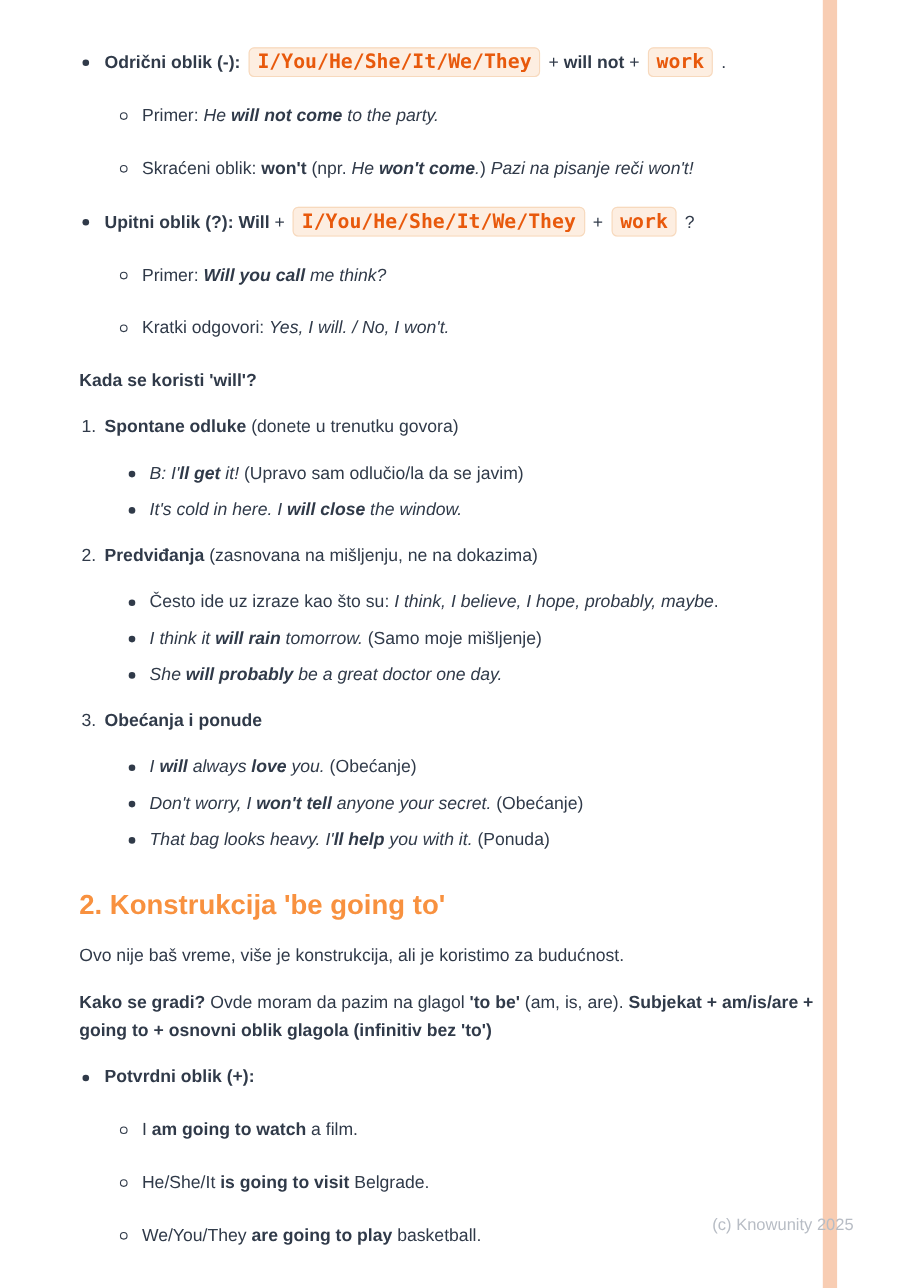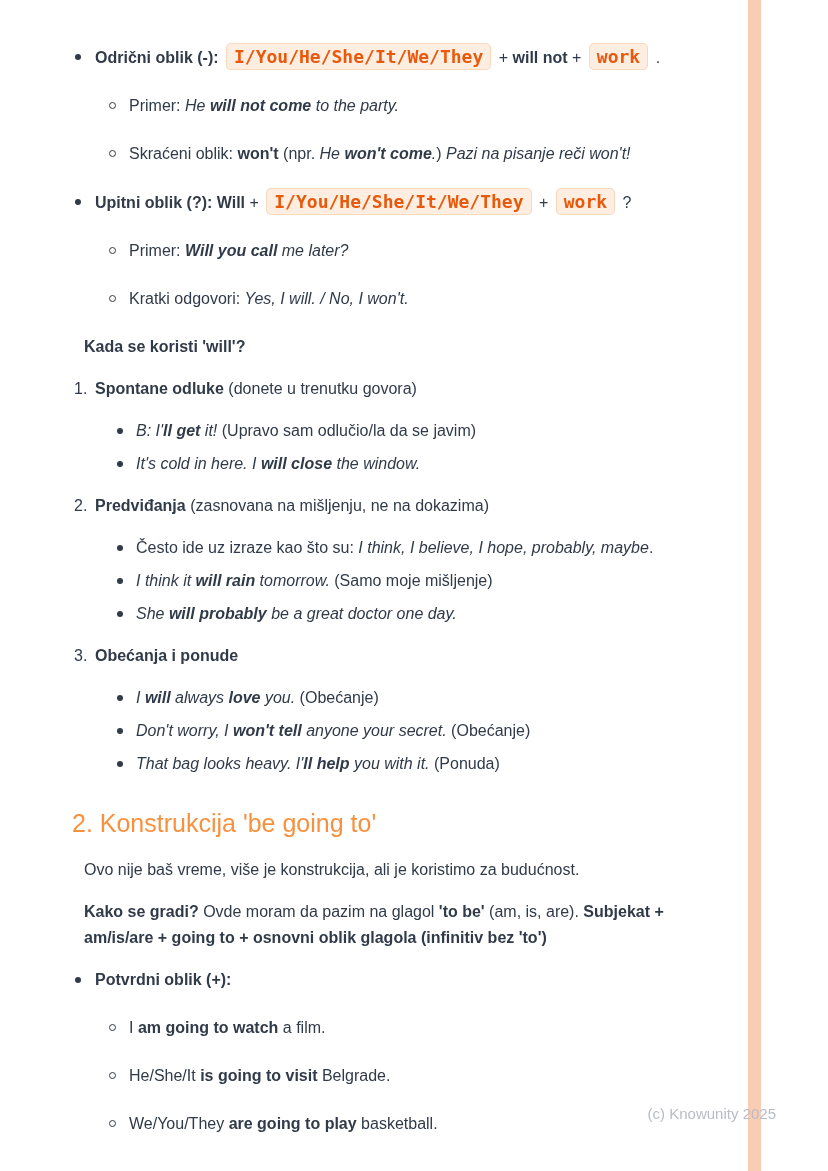--- a/index.html
+++ b/index.html
@@ -15,22 +15,22 @@
   }
   .block{position:relative;}
   .li1{padding-left:23px;margin:16px 0;}
   .li1>.marker{position:absolute;left:3px;top:10px;width:6px;height:6px;border-radius:50%;background:var(--text,#303a49);}
   .li2{padding-left:57px;margin:22px 0;}
   .li2>.marker{position:absolute;left:37px;top:9px;width:7px;height:7px;border-radius:50%;border:1.5px solid var(--text,#303a49);box-sizing:border-box;background:transparent;}
   .li2n{padding-left:64px;margin:7px 0;}
   .li2n>.marker{position:absolute;left:45px;top:10px;width:6px;height:6px;border-radius:50%;background:var(--text,#303a49);}
   .num{padding-left:23px;margin:16px 0;}
   .num>.marker{position:absolute;left:2px;top:0;}
-  .p{margin:16px 12px;}
-  .h2{margin:30px 0 18px;font-size:25px;line-height:32px;font-weight:400;color:var(--accent,#f8913f);}
+  .p{margin:16px 0;}
+  .h2{margin:30px 0 18px;font-size:25px;line-height:32px;font-weight:700;color:var(--accent,#f8913f);}
   .b{font-weight:700;}
   .i{font-style:italic;}
   .code{
     font-family:"DejaVu Sans Mono",monospace;
     font-size:18px;font-weight:700;
     color:var(--code-text,#e8590c);
     background:var(--code-bg,#fdeee1);
     border:1px solid var(--code-border,#f7d9bd);
     border-radius:5px;padding:2px 7px;margin:0 3px;
     white-space:nowrap;
@@ -40,21 +40,21 @@
 </style>
 </head>
 <body style="--accent: #f8913f; --text: #303a49; --code-text: #e8590c; --code-bg: #fdeee1; --code-border: #f7d9bd; --stripe: #f8cdb3; --footer: #b8bdc5;">
 
 <div class="page">
   <div class="content" id="doc-content">
       <div class="block li1"><span class="marker"></span><span><span class="b ">Odrični oblik (-): </span><span class="code">I/You/He/She/It/We/They</span><span class=""> + </span><span class="b ">will not</span><span class=""> + </span><span class="code">work</span><span class=""> .</span></span></div>
       <div class="block li2"><span class="marker"></span><span><span class="">Primer: </span><span class="i ">He </span><span class="b i ">will not come</span><span class="i "> to the party.</span></span></div>
       <div class="block li2"><span class="marker"></span><span><span class="">Skraćeni oblik: </span><span class="b ">won't</span><span class=""> (npr. </span><span class="i ">He </span><span class="b i ">won't come</span><span class="i ">.</span><span class="">) </span><span class="i ">Pazi na pisanje reči won't!</span></span></div>
       <div class="block li1"><span class="marker"></span><span><span class="b ">Upitni oblik (?): Will</span><span class=""> + </span><span class="code">I/You/He/She/It/We/They</span><span class=""> + </span><span class="code">work</span><span class=""> ?</span></span></div>
-      <div class="block li2"><span class="marker"></span><span><span class="">Primer: </span><span class="b i ">Will you call</span><span class="i "> me later?</span></span></div>
+      <div class="block li2"><span class="marker"></span><span><span class="">Primer: </span><span class="b i ">Will you call</span><span class="i "> me think?</span></span></div>
       <div class="block li2"><span class="marker"></span><span><span class="">Kratki odgovori: </span><span class="i ">Yes, I will. / No, I won't.</span></span></div>
       <div class="block p"><span><span class="b ">Kada se koristi 'will'?</span></span></div>
       <div class="block num"><span class="marker">1.</span><span><span class="b ">Spontane odluke</span><span class=""> (donete u trenutku govora)</span></span></div>
       <div class="block li2n"><span class="marker"></span><span><span class="i ">B: I'</span><span class="b i ">ll get</span><span class="i "> it!</span><span class=""> (Upravo sam odlučio/la da se javim)</span></span></div>
       <div class="block li2n"><span class="marker"></span><span><span class="i ">It's cold in here. I </span><span class="b i ">will close</span><span class="i "> the window.</span></span></div>
       <div class="block num"><span class="marker">2.</span><span><span class="b ">Predviđanja</span><span class=""> (zasnovana na mišljenju, ne na dokazima)</span></span></div>
       <div class="block li2n"><span class="marker"></span><span><span class="">Često ide uz izraze kao što su: </span><span class="i ">I think, I believe, I hope, probably, maybe</span><span class="">.</span></span></div>
       <div class="block li2n"><span class="marker"></span><span><span class="i ">I think it </span><span class="b i ">will rain</span><span class="i "> tomorrow.</span><span class=""> (Samo moje mišljenje)</span></span></div>
       <div class="block li2n"><span class="marker"></span><span><span class="i ">She </span><span class="b i ">will probably</span><span class="i "> be a great doctor one day.</span></span></div>
       <div class="block num"><span class="marker">3.</span><span><span class="b ">Obećanja i ponude</span></span></div>

